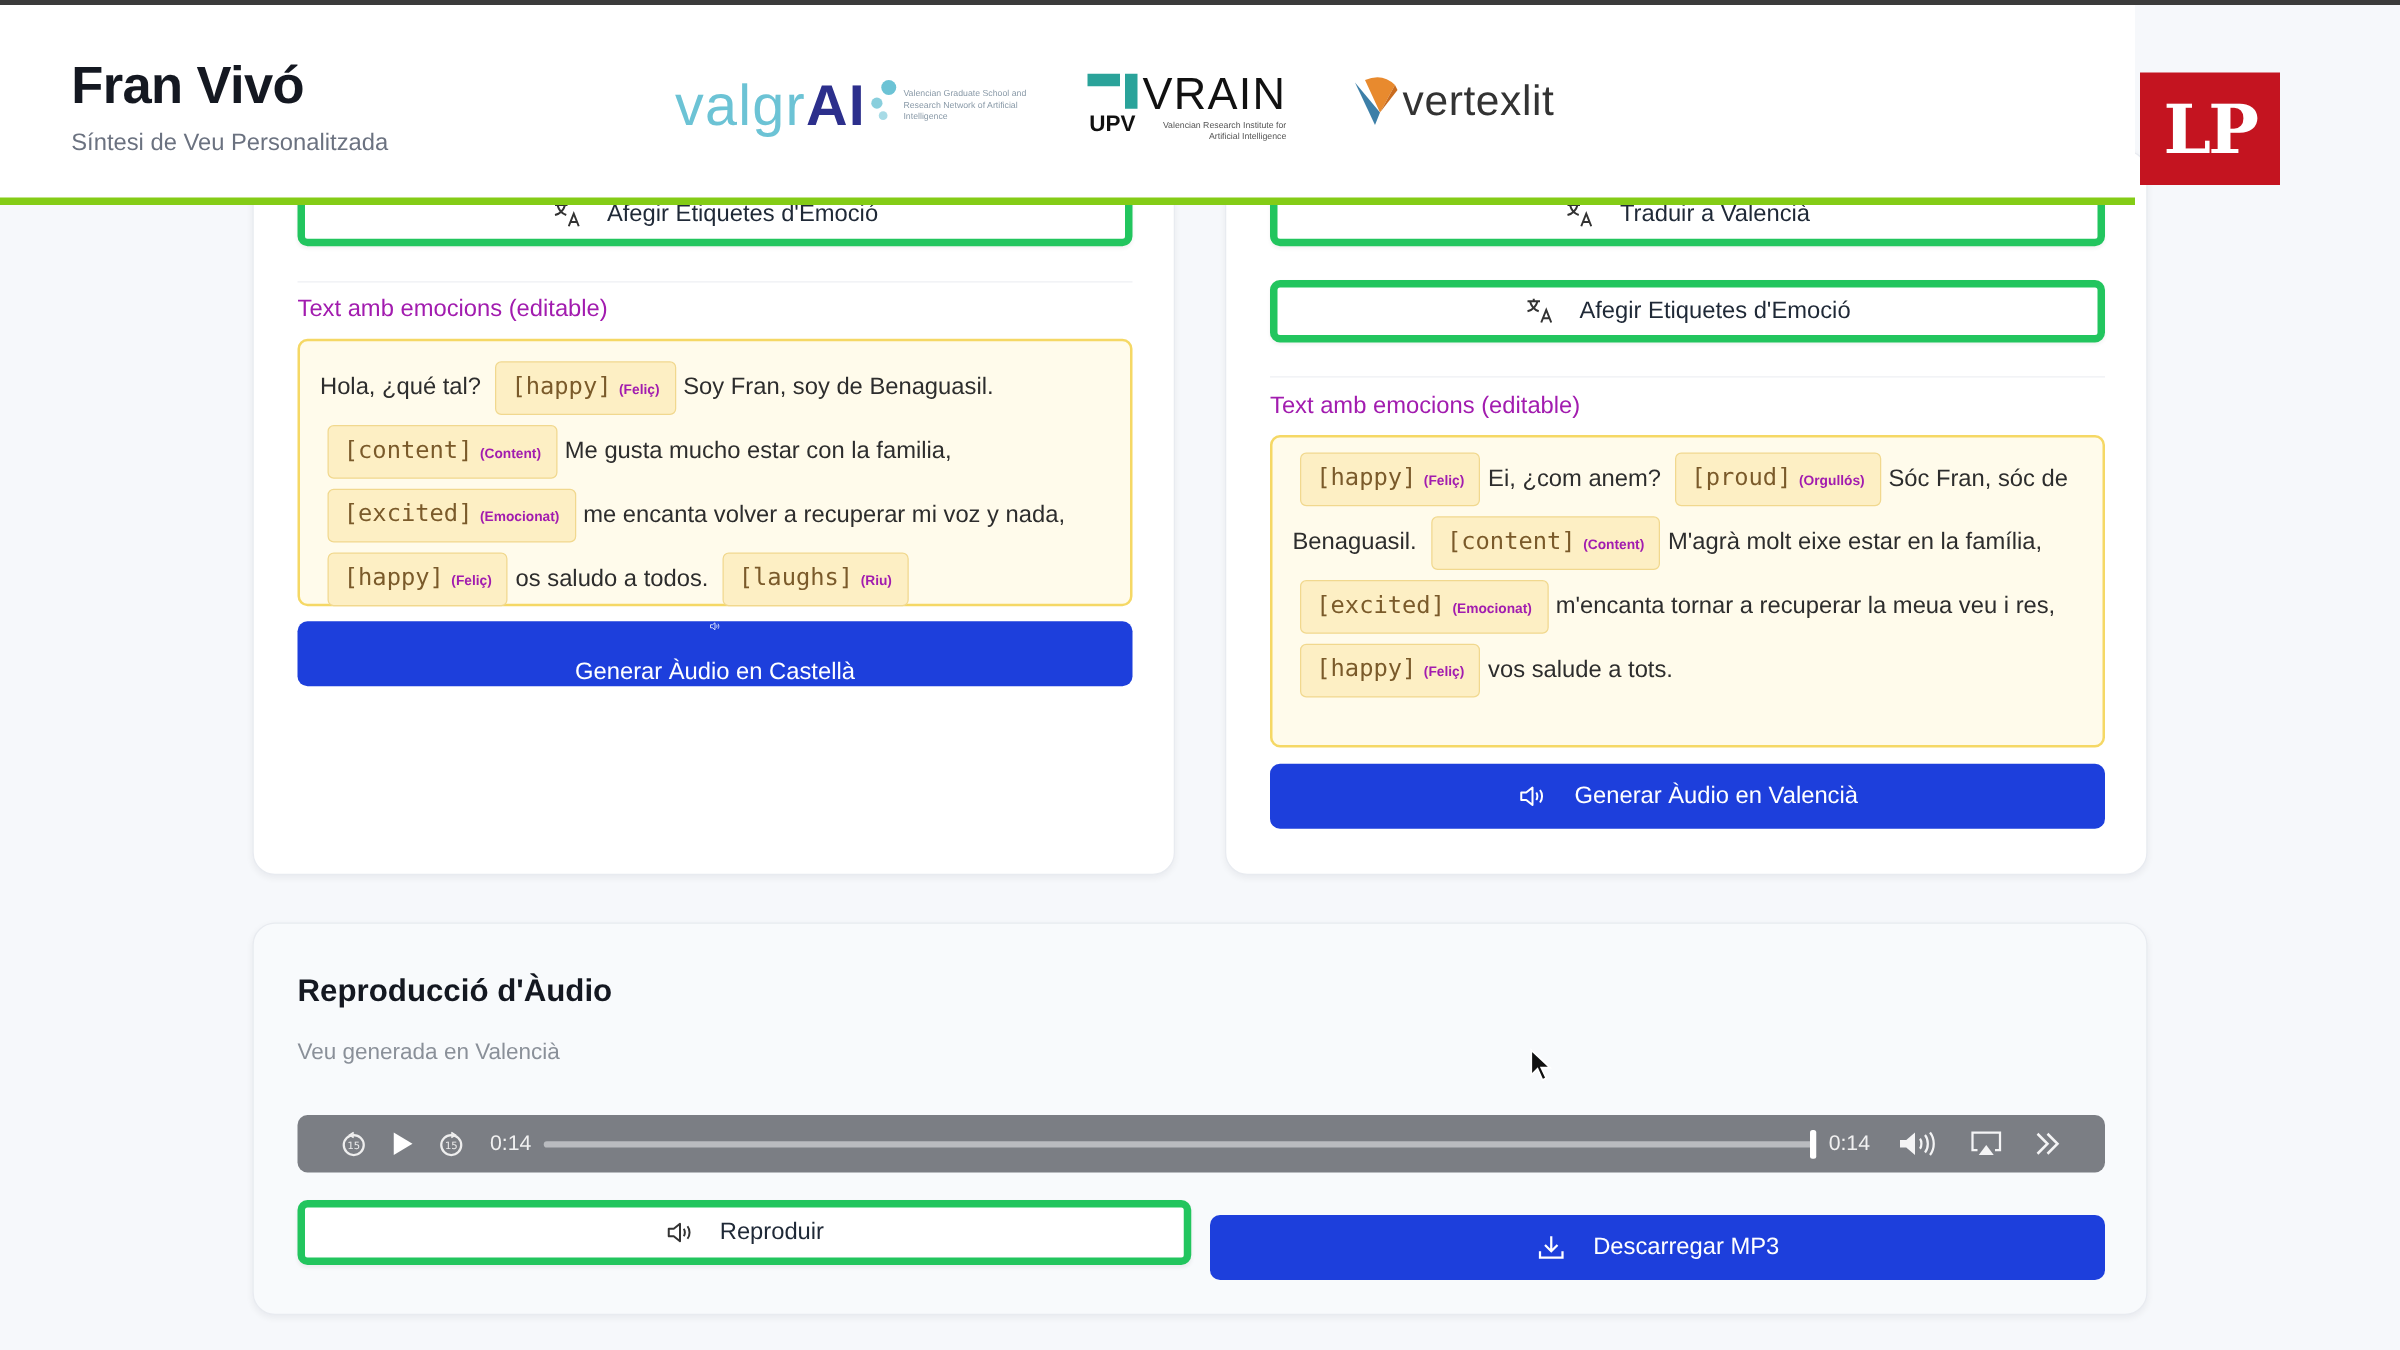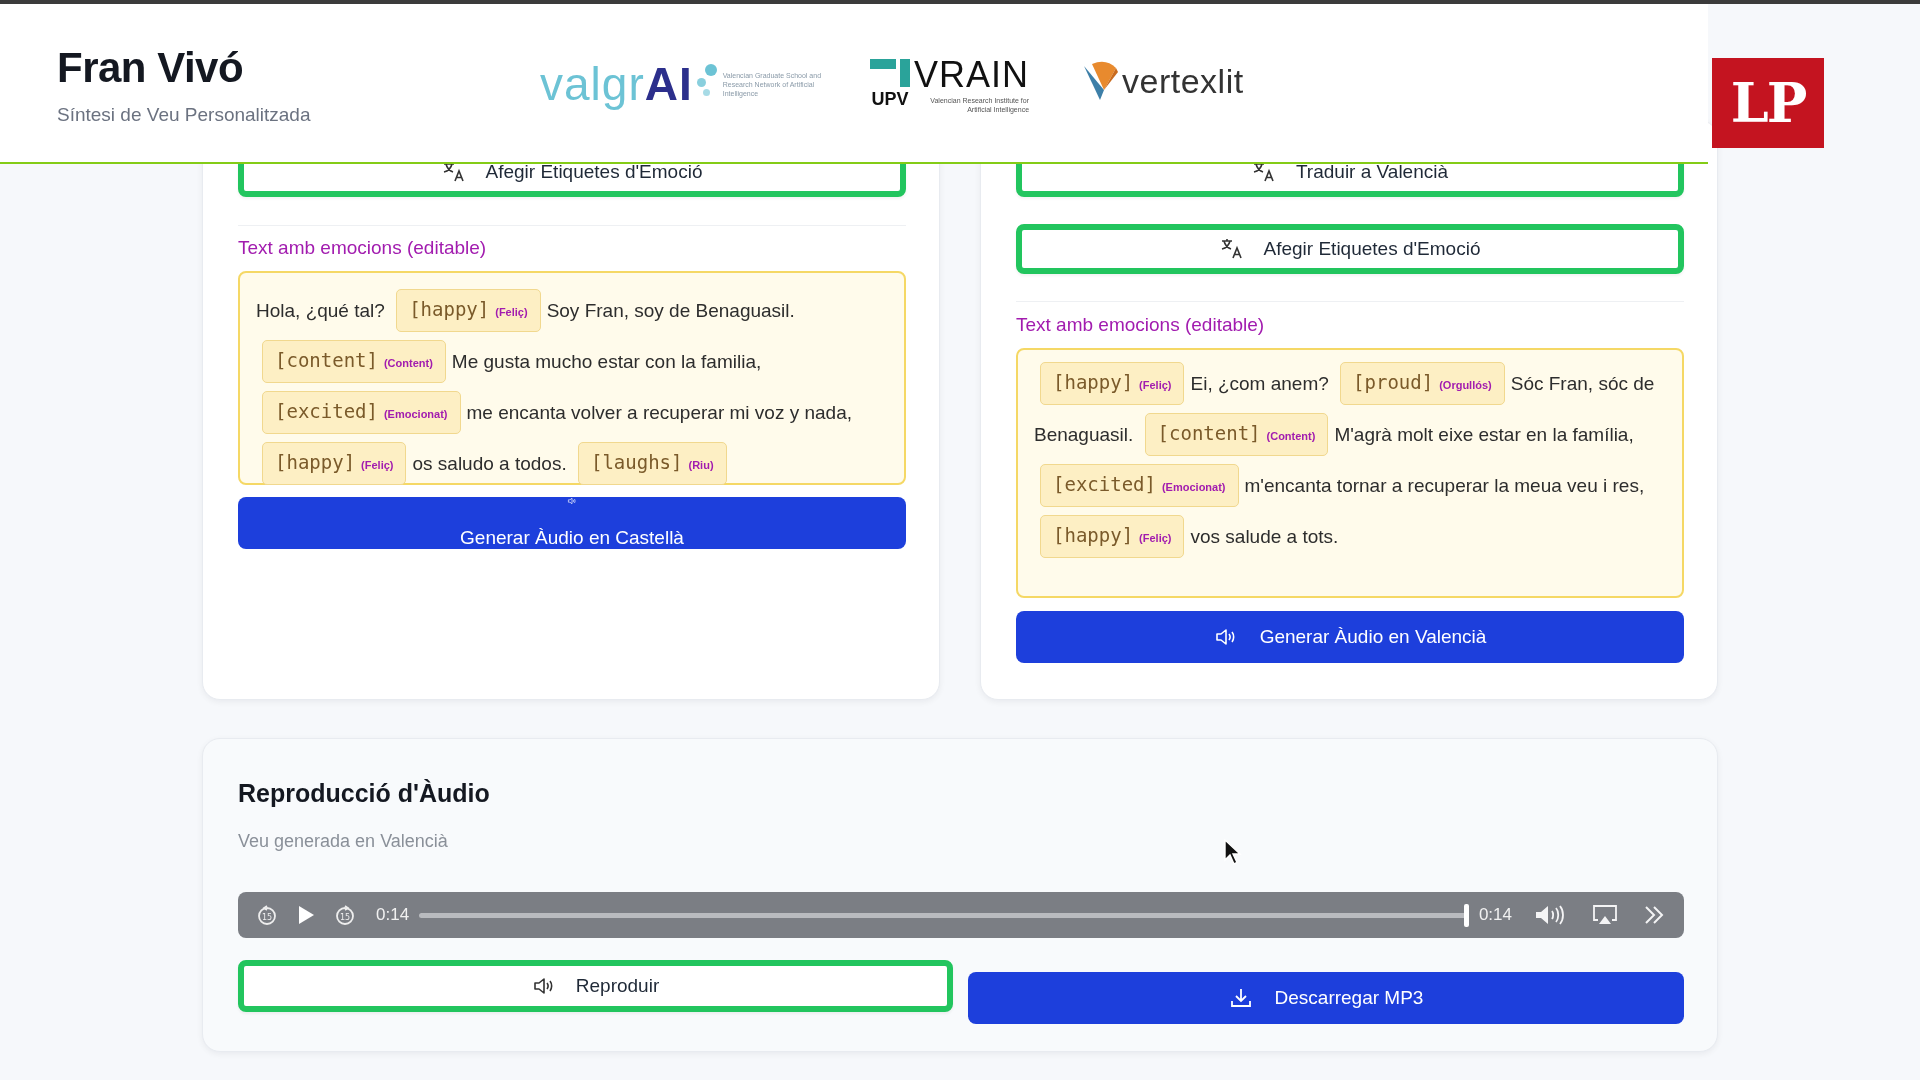--- a/index.html
+++ b/index.html
@@ -7,21 +7,21 @@
     width: 1920px; height: 1080px; overflow: hidden;
     background: #f6f8fb;
     font-family: "Liberation Sans", "DejaVu Sans", sans-serif;
     color: #1f2937;
   }
   .topbar-line { position: absolute; left: 0; top: 0; width: 1920px; height: 4px; background: #3b3b3b; }
 
   
   .header {
     position: absolute; left: 0; top: 4px; width: 1708px; height: 160px;
-    background: #ffffff; border-bottom: 2px solid #84cc16; z-index: 5;
+    background: #ffffff; border-bottom: 6px solid #84cc16; z-index: 5;
   }
   .brand-title { position: absolute; left: 57px; top: 40px; font-size: 42px; font-weight: 700; color: #141821; letter-spacing: -0.5px; }
   .brand-sub { position: absolute; left: 57px; top: 100px; font-size: 19px; color: #6b7280; }
 
   .logo-valgrai { position: absolute; left: 540px; top: 50px; height: 60px; display: flex; align-items: center; gap: 4px; }
   .valgrai-word { font-size: 46px; color: #6cc3d5; letter-spacing: 1px; font-weight: 400; }
   .valgrai-word b { color: #2c2f8c; font-weight: 700; }
   .valgrai-dots { position: relative; width: 22px; height: 40px; }
   .valgrai-dots span { position: absolute; border-radius: 50%; background: #6cc3d5; }
   .valgrai-small { font-size: 7px; line-height: 9px; color: #8a9aa8; width: 100px; }
@@ -79,21 +79,21 @@
   .tag .tl { color: #a21caf; font-size: 11px; font-weight: 600; margin-left: 6px; }
   .seg-text { vertical-align: middle; }
 
   
   .card-audio { left: 202px; top: 738px; width: 1516px; height: 314px; background: #f8fafc; }
   .audio-title { position: absolute; left: 35px; top: 40px; font-size: 25px; font-weight: 600; color: #141821; }
   .audio-sub { position: absolute; left: 35px; top: 92px; font-size: 18px; color: #8a9099; }
 
   .player {
     position: absolute; left: 35px; top: 153px; width: 1446px; height: 46px;
-    background: #7b7e84; border-radius: 8px; display: flex; align-items: center; padding: 0 18px;
+    background: #7b7e84; border-radius: 8px; display: flex; align-items: center; padding: 0 34px;
     color: #f4f4f5;
   }
   .pl-icon { display: inline-flex; align-items: center; justify-content: center; cursor: pointer; }
   .pl-time { font-size: 17px; color: #f1f1f1; }
   .pl-track { position: relative; flex: 1; height: 5px; background: #b9bbbf; border-radius: 3px; margin: 0 6px 0 10px; }
   .pl-thumb { position: absolute; right: -2px; top: -9px; width: 5px; height: 23px; background: #ffffff; border-radius: 2px; }
 
   .cursor { position: absolute; left: 1223px; top: 838px; width: 20px; height: 28px; z-index: 10; }
 </style>
 </head>

